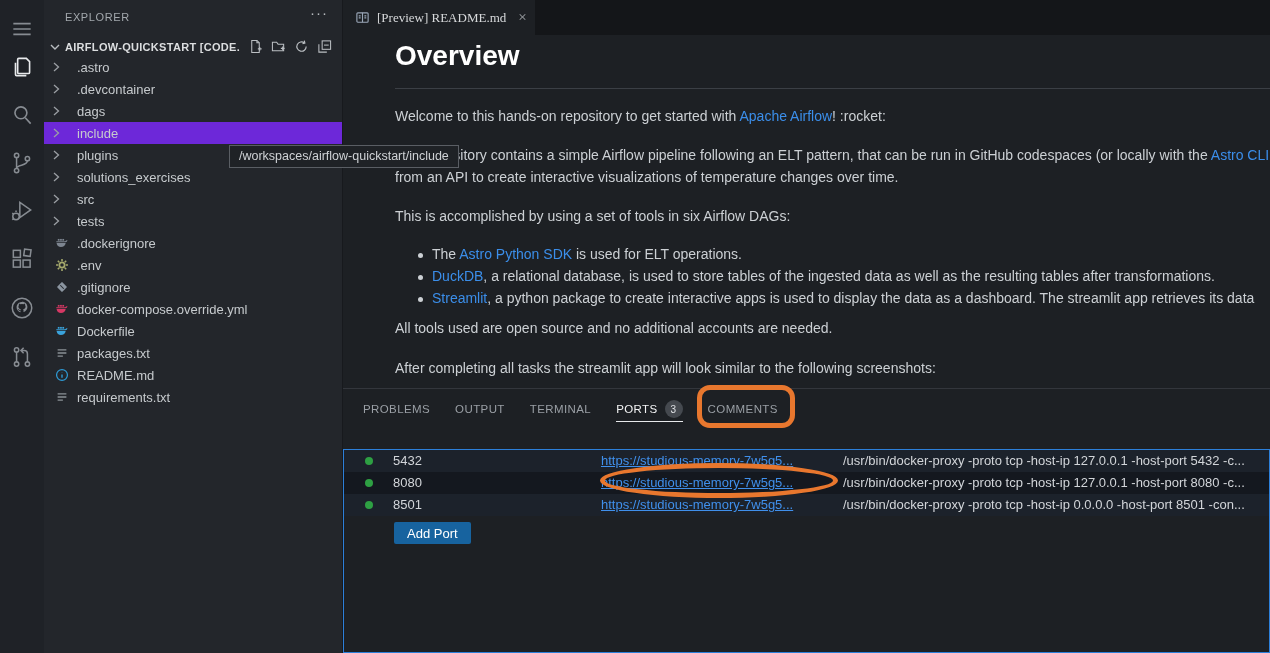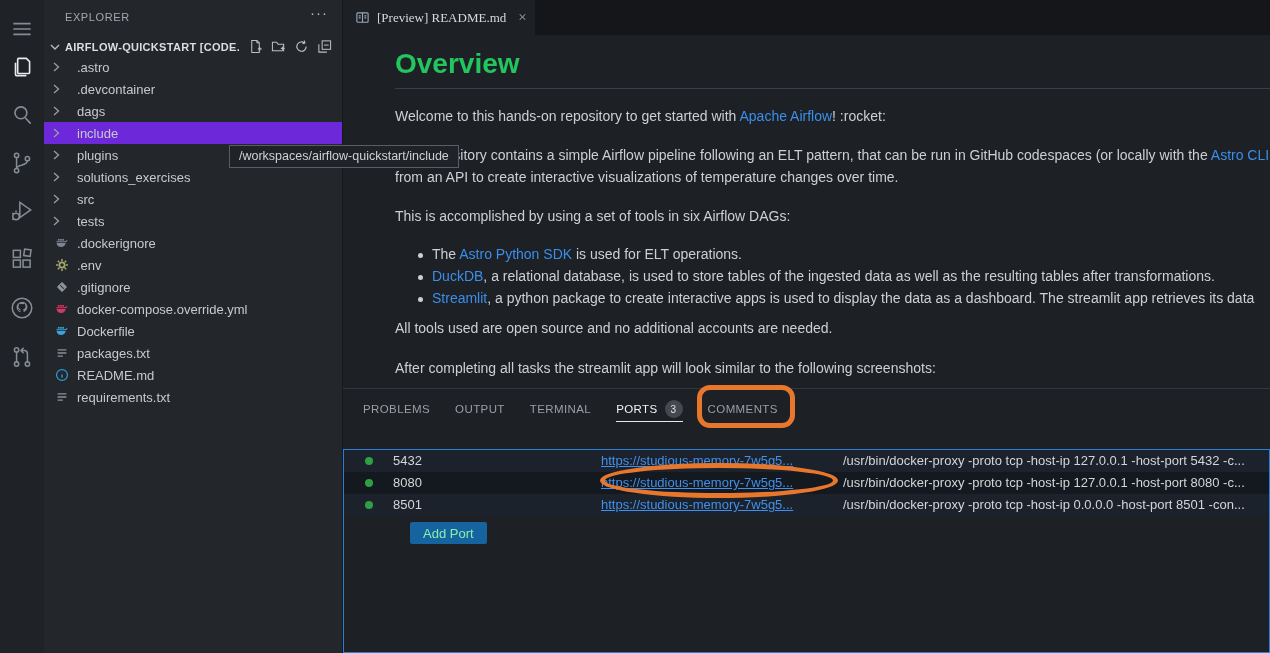--- a/index.html
+++ b/index.html
@@ -32,21 +32,21 @@
 
   
   .editor { position:absolute; left:343px; top:0; width:927px; height:653px; background:#1d2024; }
   .tabbar { position:absolute; left:0; top:0; width:100%; height:35px; background:#141619;font-family:Liberation Serif, serif; }
   .tab { position:absolute; left:0; top:0; width:192px; height:35px; background:#1d2024; display:flex; align-items:center; cursor:pointer; }
   .tab .ticon { margin-left:12px; color:#9aa7b8; display:flex; }
   .tab .tlabel { margin-left:7px; font-size:13px; color:#d7d9db; white-space:nowrap; }
   .tab .tclose { margin-left:12px; font-size:15px; color:#a4a8ac; cursor:pointer; }
 
   .preview { position:absolute; left:0; top:35px; width:927px; height:353px; overflow:hidden; }
-  .md-h1 { position:absolute; left:52px; top:13px; font-size:28px; font-weight:bold; color:#22c55e; }
+  .md-h1 { position:absolute; left:52px; top:5px; font-size:28px; font-weight:bold; color:#ffffff; }
   .md-hr { position:absolute; left:52px; top:53px; width:875px; border-top:1px solid #3b3f45; }
   .md-line { position:absolute; left:52px; font-size:14px; color:#ccd0d4; white-space:nowrap; }
   .md-line a { color:#3b8eea; text-decoration:none; cursor:pointer; }
   .md-line.bullet { left:89px; }
   .md-line.bullet::before { content:""; position:absolute; left:-14px; top:7px; width:5px; height:5px; border-radius:50%; background:#ccd0d4; }
   .p1{top:73px} .p2l1{top:112px} .p2l2{top:134px} .p3{top:173px}
   .b1{top:211px} .b2{top:233px} .b3{top:255px} .p4{top:285px} .p5{top:325px}
 
   
   .panel { position:absolute; left:0; top:388px; width:927px; height:265px; border-top:1px solid #33363c; background:#1d2024; }
@@ -58,21 +58,21 @@
   .ports-head { position:absolute; left:0; top:40px; width:100%; height:20px; font-size:17px; font-weight:normal; color:#e3e5e8;margin-top:44px; }
   .ports-head .c1 { position:absolute; left:50px; } .ports-head .c2 { position:absolute; left:257px; } .ports-head .c3 { position:absolute; left:500px; }
   .ports-table { position:absolute; left:0; top:60px; width:927px; height:204px; border:1px solid #2c7fd9; }
   .port-row { position:relative; height:22px; font-size:13px; color:#d2d5d9; }
   .port-row:nth-child(odd) { background:#1c222b; }
   .port-row:nth-child(even) { background:#14181f; }
   .port-row .dot { position:absolute; left:21px; top:7px; width:8px; height:8px; border-radius:50%; background:#2ea043; }
   .port-row .pnum { position:absolute; left:49px; top:3px; }
   .port-row .plink { position:absolute; left:257px; top:3px; color:#4090ec; text-decoration:underline; cursor:pointer; white-space:nowrap; }
   .port-row .pproc { position:absolute; left:499px; top:3px; width:424px; white-space:nowrap; overflow:hidden; }
-  .add-port { position:absolute; left:50px; top:72px; height:22px; padding:0 13px; background:#17639f; color:#86efac; font-size:13px; border:none; border-radius:2px; cursor:pointer; font-family:inherit;margin-left:16px; }
+  .add-port { position:absolute; left:50px; top:72px; height:22px; padding:0 13px; background:#17639f; color:#ffffff; font-size:13px; border:none; border-radius:2px; cursor:pointer; font-family:inherit; }
 
   
   .tooltip { position:absolute; left:193px; top:145px; height:23px; padding:3px 9px; background:#1f2226; border:1px solid #5a5e64; font-size:12.5px; color:#cfd2d5; white-space:nowrap; z-index:6;margin-left:36px; }
 
   
   .anno { position:absolute; border:5px solid #e8772e; z-index:7; pointer-events:none; }
   .anno-rect { left:697px; top:385px; width:98px; height:43px; border-radius:13px; }
   .anno-ellipse { left:600px; top:463px; width:238px; height:35px; border-radius:50%; }
 </style>
 </head>

